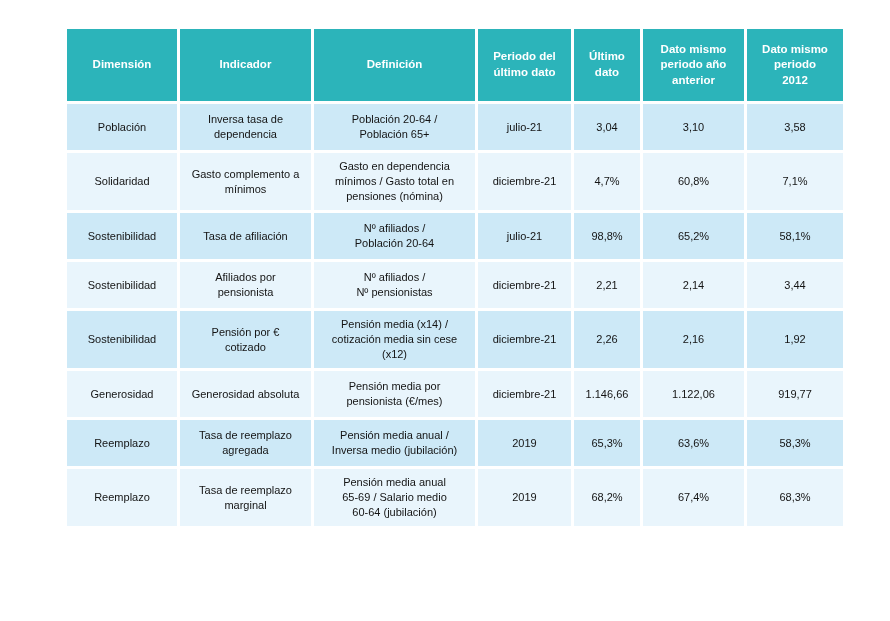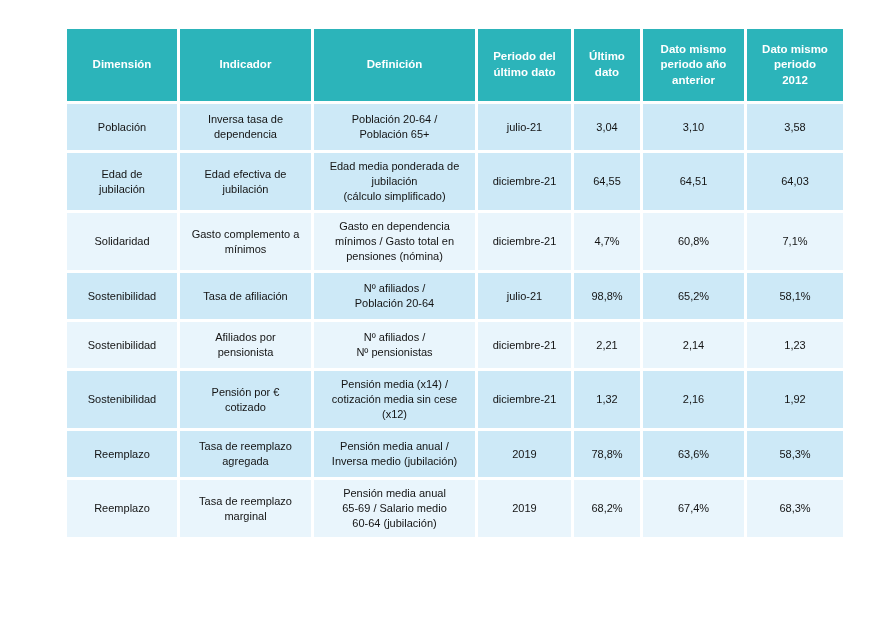--- a/index.html
+++ b/index.html
@@ -85,33 +85,20 @@
           <td>Población</td>
           <td>Inversa tasa de
 dependencia</td>
           <td>Población 20-64 /
 Población 65+</td>
           <td>julio-21</td>
           <td>3,04</td>
           <td>3,10</td>
           <td>3,58</td>
         </tr>
-        <tr class="row-odd h3">
-          <td>Edad de
-jubilación</td>
-          <td>Edad efectiva de
-jubilación</td>
-          <td>Edad media ponderada de
-jubilación
-(cálculo simplificado)</td>
-          <td>diciembre-21</td>
-          <td>64,55</td>
-          <td>64,51</td>
-          <td>64,03</td>
-        </tr>
         <tr class="row-even h3">
           <td>Solidaridad</td>
           <td>Gasto complemento a
 mínimos</td>
           <td>Gasto en dependencia
 mínimos / Gasto total en
 pensiones (nómina)</td>
           <td>diciembre-21</td>
           <td>4,7%</td>
           <td>60,8%</td>
@@ -129,42 +116,52 @@
         </tr>
         <tr class="row-even h2">
           <td>Sostenibilidad</td>
           <td>Afiliados por
 pensionista</td>
           <td>Nº afiliados /
 Nº pensionistas</td>
           <td>diciembre-21</td>
           <td>2,21</td>
           <td>2,14</td>
-          <td>1,23</td>
+          <td>3,44</td>
         </tr>
         <tr class="row-odd h3">
           <td>Sostenibilidad</td>
           <td>Pensión por €
 cotizado</td>
           <td>Pensión media (x14) /
 cotización media sin cese
 (x12)</td>
           <td>diciembre-21</td>
-          <td>1,32</td>
+          <td>2,26</td>
           <td>2,16</td>
           <td>1,92</td>
+        </tr>
+        <tr class="row-even h2">
+          <td>Generosidad</td>
+          <td>Generosidad absoluta</td>
+          <td>Pensión media por
+pensionista (€/mes)</td>
+          <td>diciembre-21</td>
+          <td>1.146,66</td>
+          <td>1.122,06</td>
+          <td>919,77</td>
         </tr>
         <tr class="row-odd h2">
           <td>Reemplazo</td>
           <td>Tasa de reemplazo
 agregada</td>
           <td>Pensión media anual /
 Inversa medio (jubilación)</td>
           <td>2019</td>
-          <td>78,8%</td>
+          <td>65,3%</td>
           <td>63,6%</td>
           <td>58,3%</td>
         </tr>
         <tr class="row-even h3">
           <td>Reemplazo</td>
           <td>Tasa de reemplazo
 marginal</td>
           <td>Pensión media anual
 65-69 / Salario medio
 60-64 (jubilación)</td>

